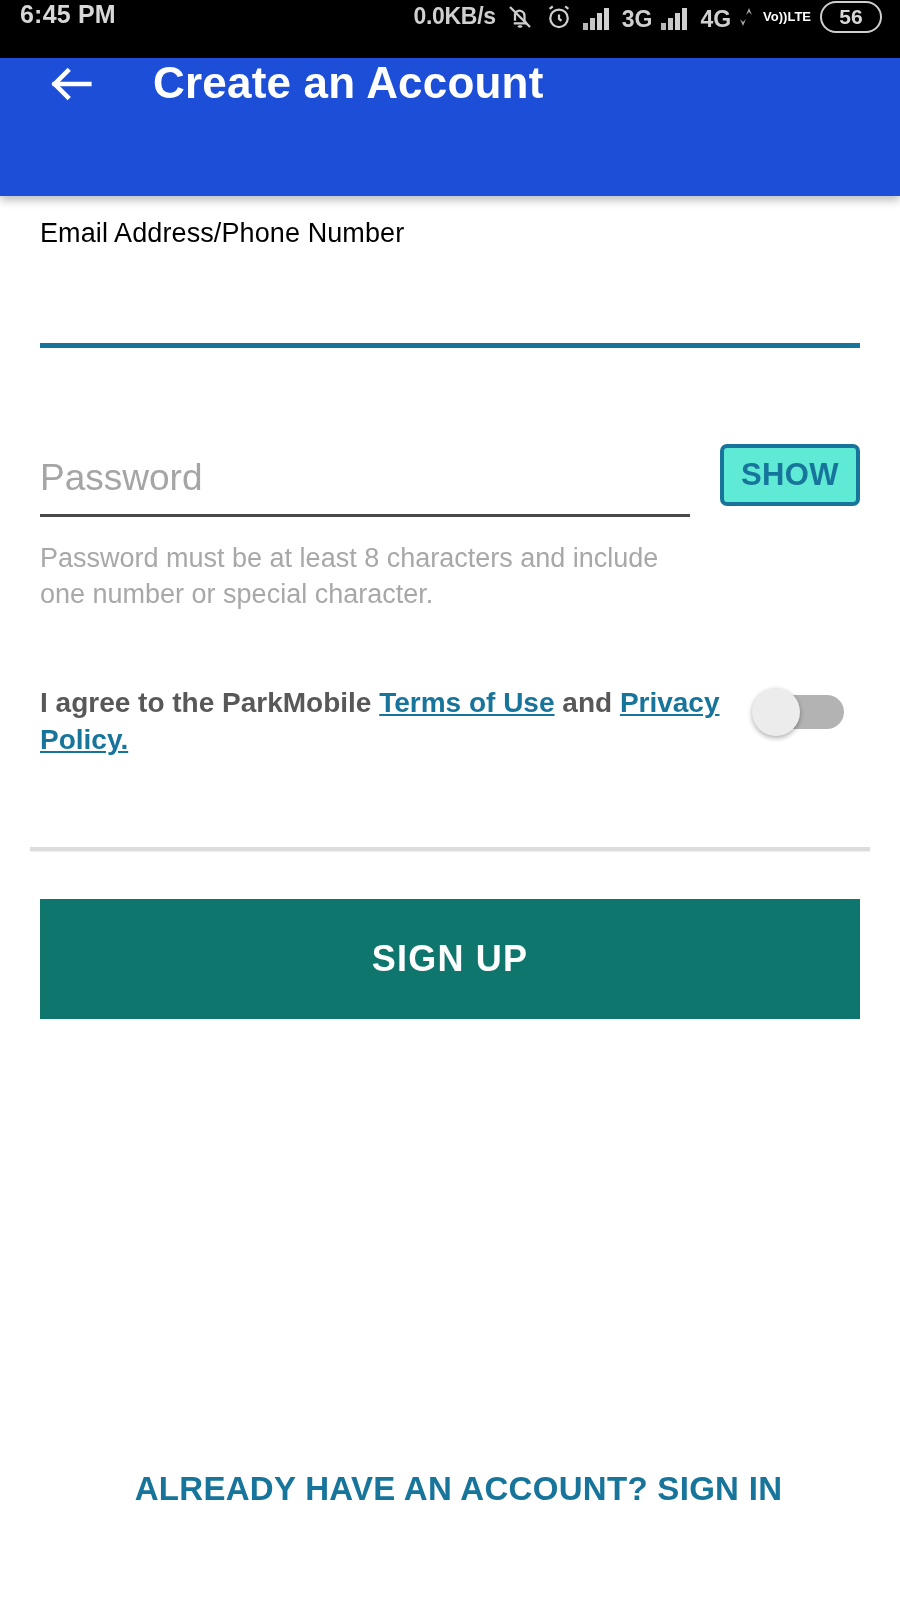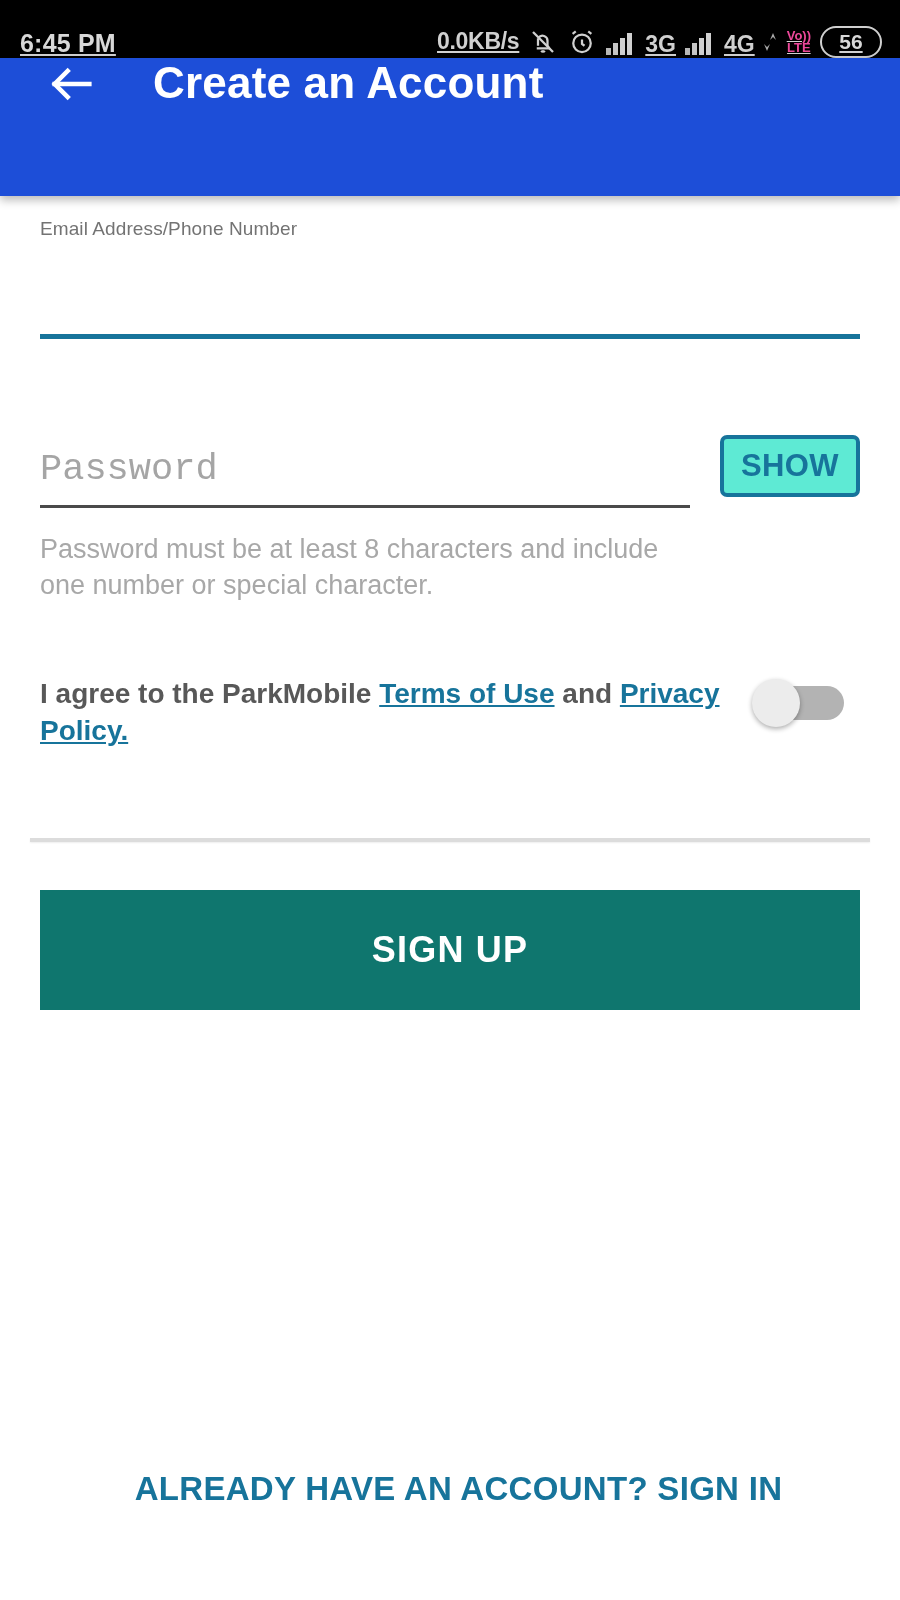--- a/index.html
+++ b/index.html
@@ -14,24 +14,23 @@
     overflow: hidden;
     position: relative;
   }
 
   
   .status-bar {
     height: 58px;
     background: #000000;
     color: #d2d2d2;
     display: flex;
-    align-items: flex-end;
+    align-items: flex-start;
     padding: 0 18px 0 20px;
     box-sizing: border-box;
-    text-decoration: underline;
   }
   .status-clock {
     font-size: 25px;
     font-weight: bold;
     letter-spacing: 0.2px;
     color: #d8d8d8;
   }
   .status-right {
     margin-left: auto;
     display: flex;
@@ -51,26 +50,26 @@
   }
   .net-label {
     font-size: 23px;
     font-weight: bold;
     color: #d0d0d0;
     margin-left: -2px;
     margin-top: 6px;
   }
   .volte {
     display: flex;
-    flex-direction: column;
+    flex-direction: row;
     align-items: center;
     line-height: 0.92;
     font-size: 13px;
     font-weight: bold;
-    color: #ec4899;
+    color: #ffffff;
   }
   .battery {
     display: inline-flex;
     align-items: center;
     justify-content: center;
     width: 62px;
     height: 32px;
     border: 2.5px solid #cfcfcf;
     border-radius: 16px;
     font-size: 21px;
@@ -113,22 +112,22 @@
     padding: 0 40px;
     box-sizing: border-box;
     position: relative;
   }
 
   
   .email-group {
     padding-top: 22px;
   }
   .float-label {
-    color: #737373;
-    font-size: 19px;
+    color: #000000;
+    font-size: 27px;
     letter-spacing: 0.1px;
   }
   .email-input {
     display: block;
     width: 100%;
     height: 90px;
     border: none;
     outline: none;
     background: transparent;
     font-family: "Liberation Sans", sans-serif;
@@ -154,21 +153,21 @@
     flex: 1;
     margin-right: 30px;
   }
   .password-input {
     display: block;
     width: 100%;
     height: 72px;
     border: none;
     outline: none;
     background: transparent;
-    font-family: Liberation Mono, monospace;
+    font-family: Liberation Sans, sans-serif;
     font-size: 37px;
     color: #a16207;
     padding: 0;
     box-sizing: border-box;
   }
   .password-input::placeholder {
     color: #a5a5a5;
     opacity: 1;
   }
   .password-underline {

